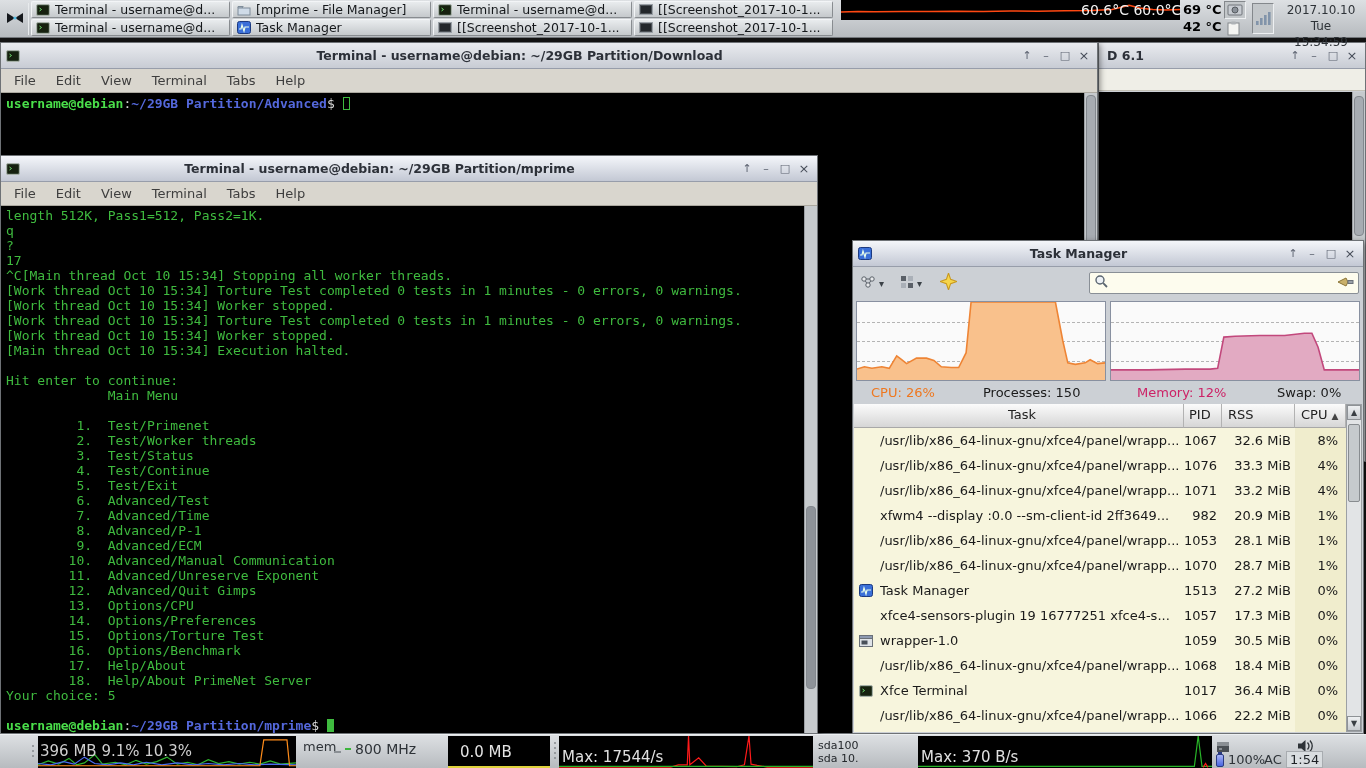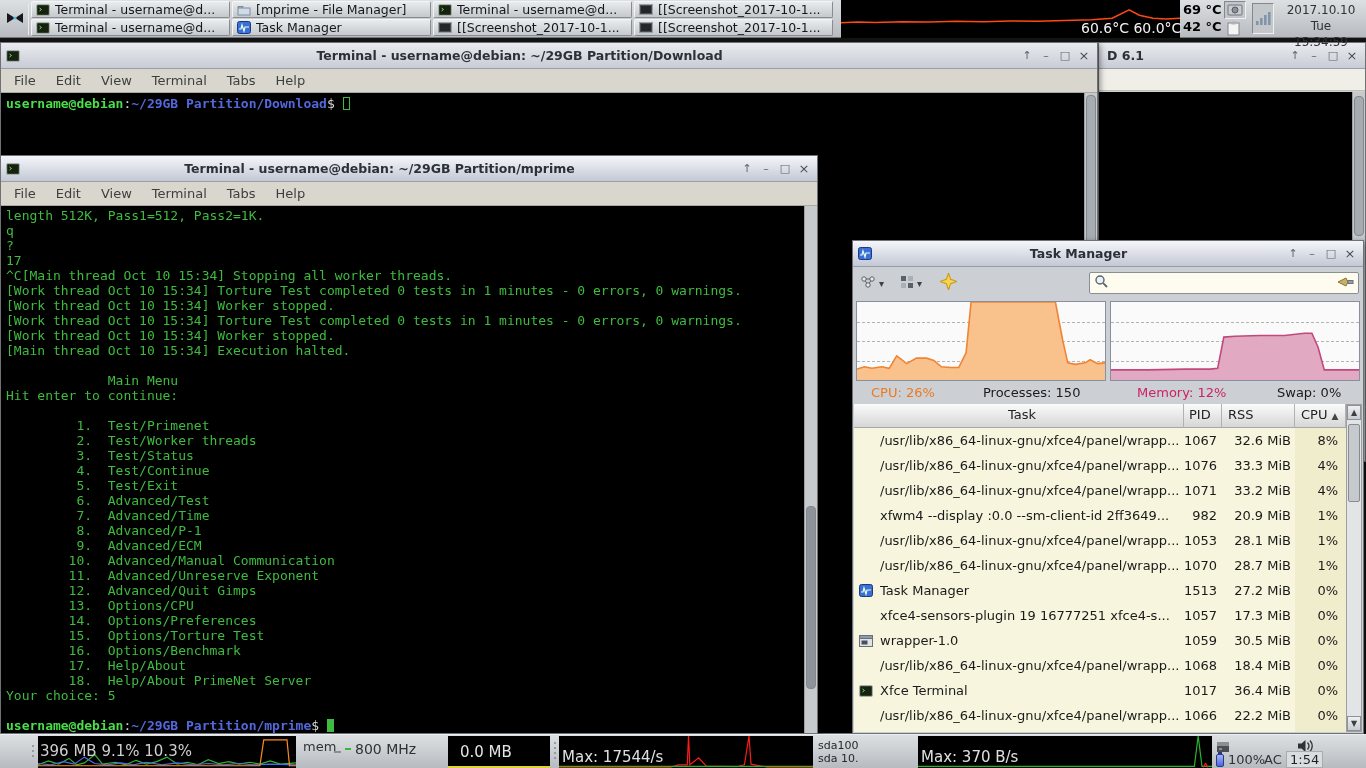--- a/index.html
+++ b/index.html
@@ -163,21 +163,21 @@
   <div class="menubar">
       <span class="menu-item">File</span>
       <span class="menu-item">Edit</span>
       <span class="menu-item">View</span>
       <span class="menu-item">Terminal</span>
       <span class="menu-item">Tabs</span>
       <span class="menu-item">Help</span>
     </div>
   <div class="termbody">
     <div id="dl-prompt-wrap">
-      <div class="t-line"><span class="pu">username@debian</span><span class="pc">:</span><span class="pp">~/29GB Partition/Download</span><span class="pd">$</span><span> </span><span class="cursor hollow"></span></div>
+      <div class="t-line"><span class="pu">username@debian</span><span class="pc">:</span><span class="pp">~/29GB Partition/Advanced</span><span class="pd">$</span><span> </span><span class="cursor hollow"></span></div>
     </div>
     <div class="scrolltrack" style="right:0; top:0; bottom:0; width:13px;">
       <div class="scrollthumb" style="top:2px; bottom:2px;"></div>
     </div>
   </div>
 </div>
 
 <div class="win" style="left:0; top:155px; width:818px; height:579px; z-index:3;">
   <div class="titlebar">
     <span class="tb-ic">
@@ -209,22 +209,22 @@
         <div class="t-line">q</div>
         <div class="t-line">?</div>
         <div class="t-line">17</div>
         <div class="t-line">^C[Main thread Oct 10 15:34] Stopping all worker threads.</div>
         <div class="t-line">[Work thread Oct 10 15:34] Torture Test completed 0 tests in 1 minutes - 0 errors, 0 warnings.</div>
         <div class="t-line">[Work thread Oct 10 15:34] Worker stopped.</div>
         <div class="t-line">[Work thread Oct 10 15:34] Torture Test completed 0 tests in 1 minutes - 0 errors, 0 warnings.</div>
         <div class="t-line">[Work thread Oct 10 15:34] Worker stopped.</div>
         <div class="t-line">[Main thread Oct 10 15:34] Execution halted.</div>
         <div class="t-line"> </div>
+        <div class="t-line">Hit enter to continue:</div>
         <div class="t-line">             Main Menu</div>
-        <div class="t-line">Hit enter to continue:</div>
         <div class="t-line"> </div>
         <div class="t-line">         1.  Test/Primenet</div>
         <div class="t-line">         2.  Test/Worker threads</div>
         <div class="t-line">         3.  Test/Status</div>
         <div class="t-line">         4.  Test/Continue</div>
         <div class="t-line">         5.  Test/Exit</div>
         <div class="t-line">         6.  Advanced/Test</div>
         <div class="t-line">         7.  Advanced/Time</div>
         <div class="t-line">         8.  Advanced/P-1</div>
         <div class="t-line">         9.  Advanced/ECM</div>
@@ -529,21 +529,21 @@
         <span class="tb-ic">
           <svg width="14" height="11" viewBox="0 0 14 11">
             <rect x="0.5" y="0.5" width="13" height="10" fill="#4a4f54" stroke="#9aa0a6"></rect>
             <rect x="2" y="2" width="10" height="7" fill="#23272b"></rect>
           </svg>
         </span>
         <span class="tb-lb">[[Screenshot_2017-10-1...</span>
       </div>
     </div>
 
-  <div class="blackbox" style="left:841px; top:0; width:339px; height:38px;">
+  <div class="blackbox" style="left:841px; top:0; width:339px; height:20px;">
     <svg class="gsvg" viewBox="0 0 100 100" preserveAspectRatio="none">
         <polyline points="0.00,60.00 5.00,58.00 10.00,59.00 18.00,57.00 26.00,58.00 34.00,56.00 42.00,57.00 50.00,55.00 58.00,56.00 66.00,54.00 74.00,52.00 80.00,48.00 85.00,26.00 88.00,40.00 92.00,48.00 96.00,50.00 100.00,48.00" fill="none" stroke="#ff4812" stroke-width="1.5" vector-effect="non-scaling-stroke"></polyline>
       </svg>
     <span class="gtext" id="sensor-text">60.6°C 60.0°C</span>
   </div>
 
   <div class="panel-abs" id="temps">
     <div>69 °C</div>
     <div>42 °C</div>
   </div>

